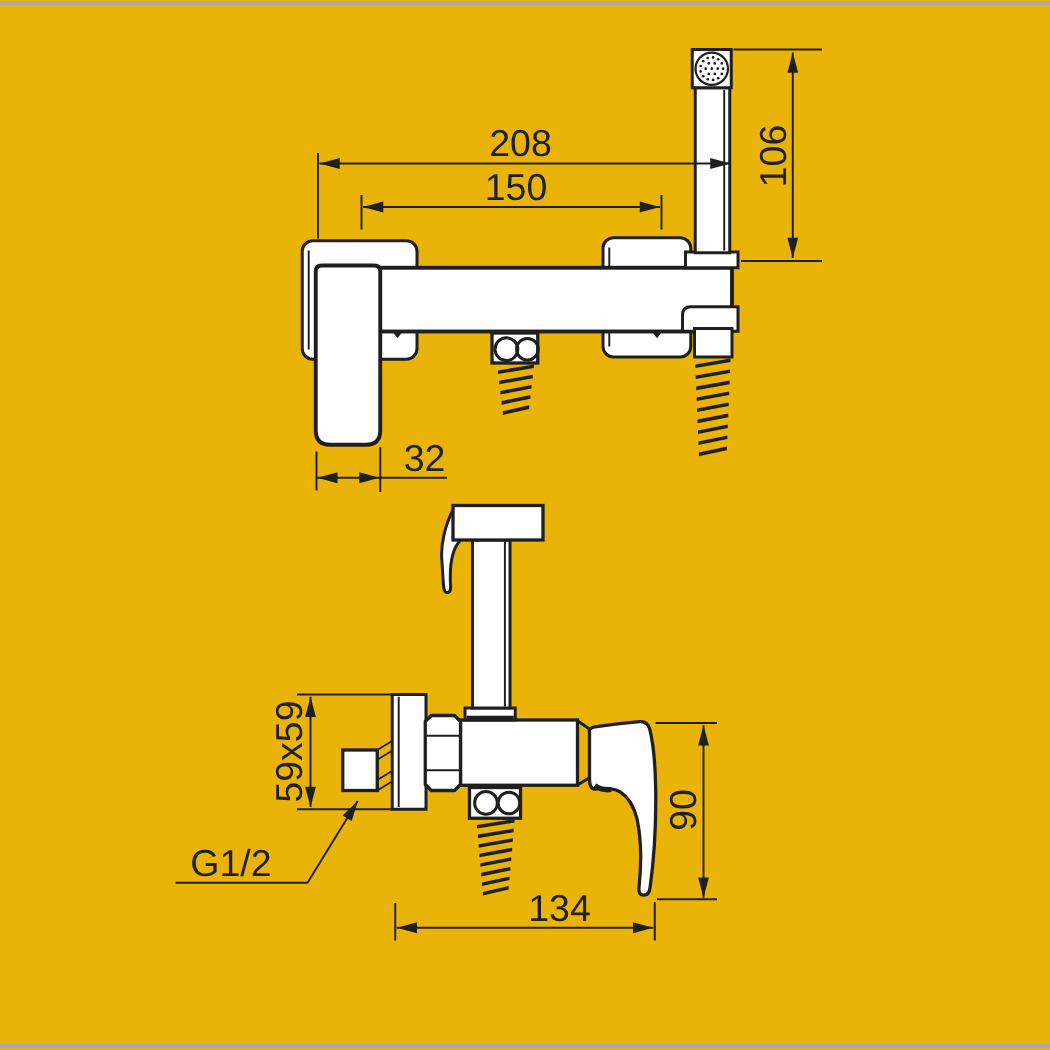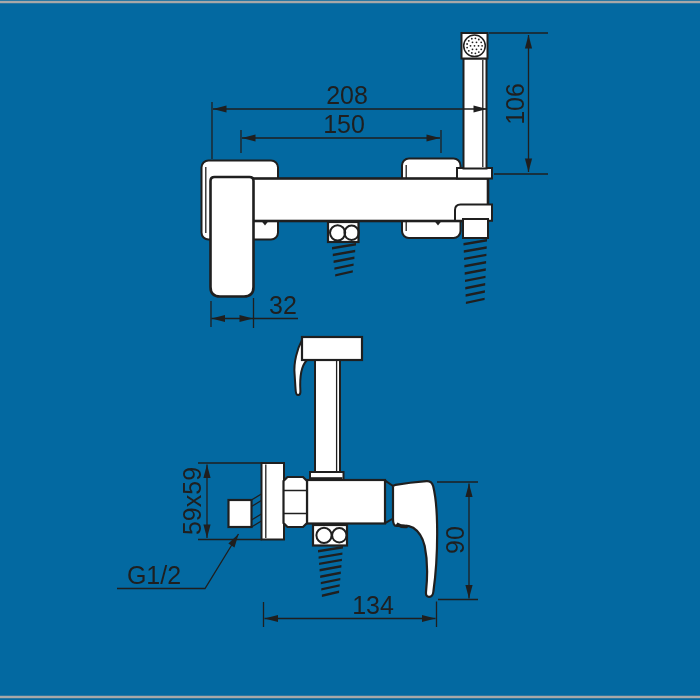--- a/index.html
+++ b/index.html
@@ -1,16 +1,16 @@
 <!DOCTYPE html>
 <html><head>
 <meta charset="utf-8">
 <style>
   html,body{margin:0;padding:0;background:#ffffff;}
-  .stage{position:relative;width:700px;height:700px;background:#0369a1;overflow:hidden;
+  .stage{position:relative;width:700px;height:700px;background:#eab308;overflow:hidden;
          font-family:"Liberation Sans", sans-serif;}
   svg{display:block;}
   text{font-family:"Liberation Sans", sans-serif;font-size:25px;fill:#1f1f1f;}
   .thin{stroke:#1f1f1f;stroke-width:1.3;fill:none;}
   .med{stroke:#1f1f1f;stroke-width:2;fill:#ffffff;}
   .med2{stroke:#1f1f1f;stroke-width:2.2;fill:#ffffff;}
   .thick{stroke:#1f1f1f;stroke-width:2.6;fill:#ffffff;}
   .nofill{fill:none;}
   .solid{fill:#1f1f1f;stroke:none;}
 </style>

